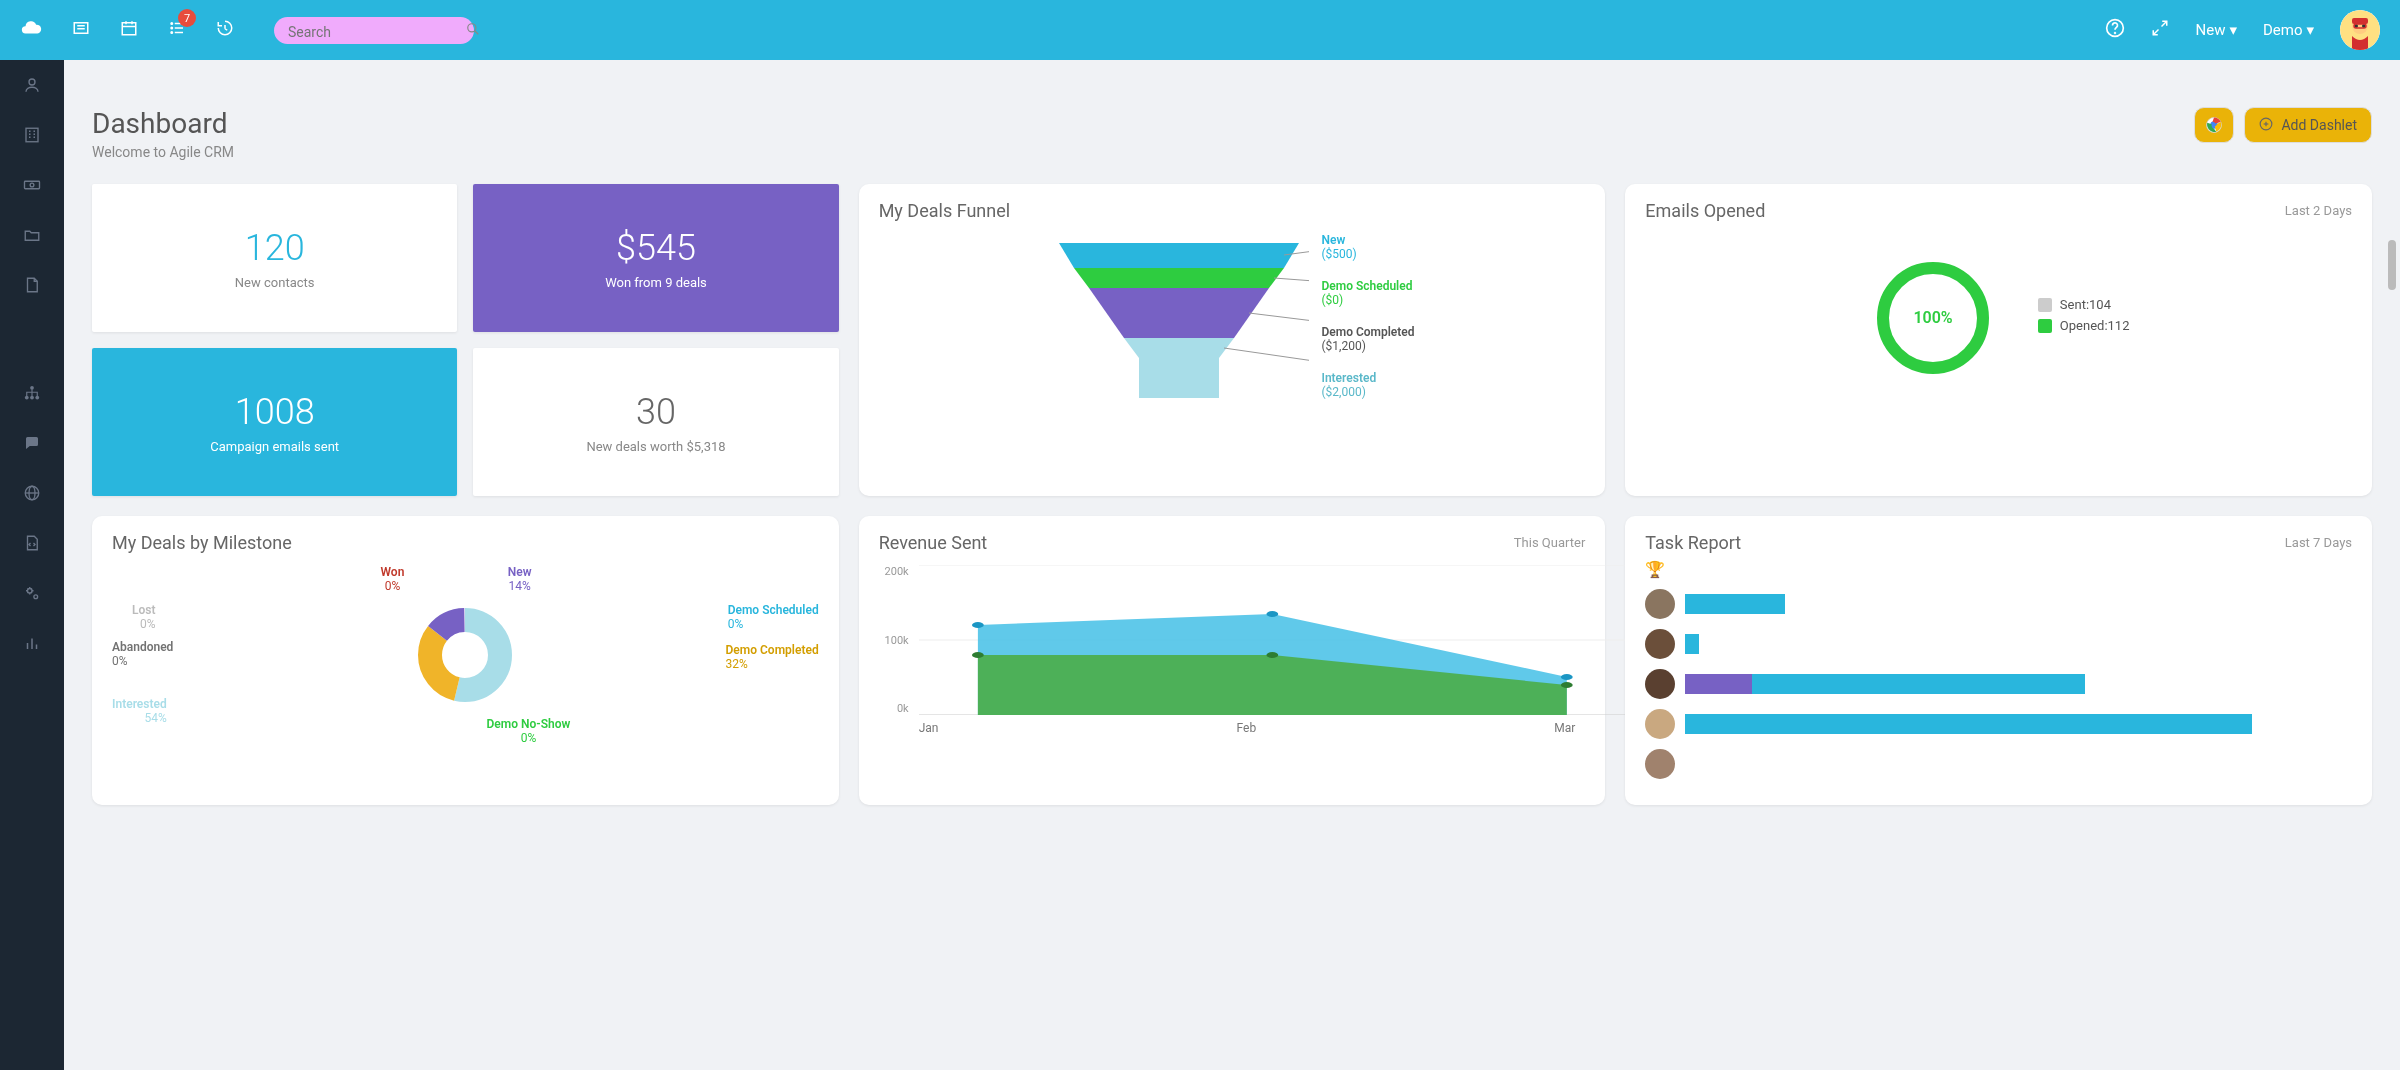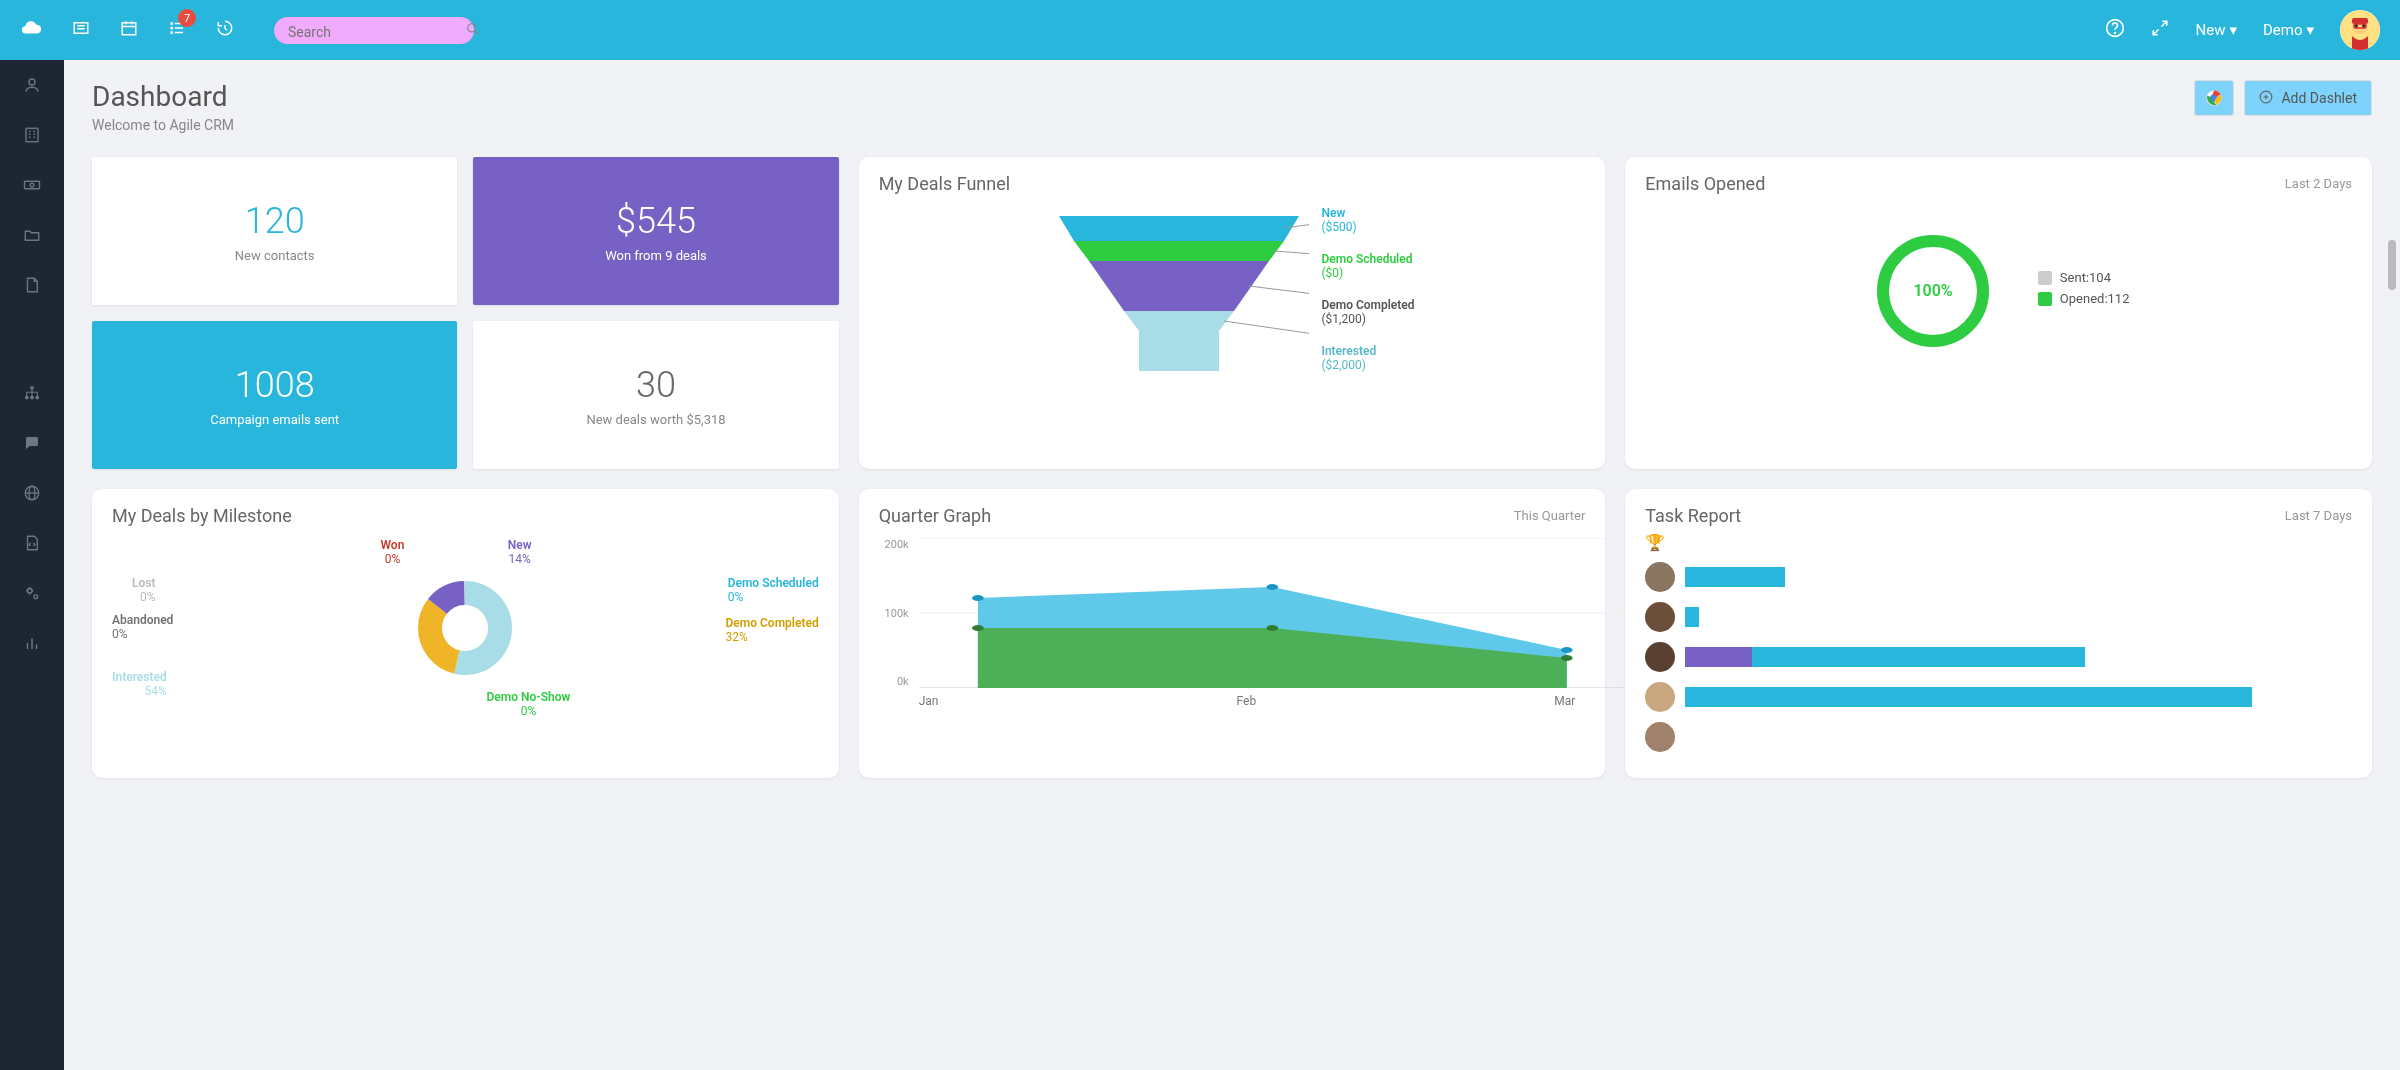--- a/index.html
+++ b/index.html
@@ -11,25 +11,25 @@
 .topbar .search-wrap { margin-left:40px; background:#f0abfc; border-radius:20px; display:flex; align-items:flex-end; padding:4px 14px; width:200px; }
 .topbar .search-wrap input { border:none; outline:none; flex:1; font-size:14px; background:transparent; color:#555; }
 .topbar .search-wrap .search-icon { color:#888; }
 .topbar .right-icons { margin-left:auto; display:flex; align-items:center; gap:26px; font-size:15px; }
 .topbar .right-icons .dropdown { cursor:pointer; display:flex; align-items:center; gap:4px; }
 .topbar .avatar { width:40px; height:40px; border-radius:50%; background:#fff; display:flex; align-items:center; justify-content:center; overflow:hidden; }
 .layout { display:flex; }
 .sidebar { width:64px; background:#1c2733; min-height:calc(100vh - 60px); display:flex; flex-direction:column; align-items:center; padding-top:16px; gap:28px; }
 .sidebar .side-icon { color:#6b7688; font-size:18px; cursor:pointer; }
 .main { flex:1; padding:20px 28px; position:relative; }
-.main-header { display:flex; justify-content:space-between; align-items:flex-start; margin-bottom:24px; }
+.main-header { display:flex; justify-content:space-between; align-items:flex-start; margin-bottom:24px;margin-top:27px; }
 .main-header h1 { font-size:28px; font-weight:400; color:#555; }
 .main-header .subtitle { color:#888; font-size:14px; margin-top:4px; }
 .header-actions { display:flex; gap:10px; }
-.header-actions .btn { background:#7dd3fc; border:1px solid #ddd; border-radius:3px; padding:8px 14px; font-size:14px; color:#555; cursor:pointer; display:flex; align-items:center; gap:8px; }
+.header-actions .btn { background:#eab308; border:1px solid #ddd; border-radius:10px; padding:8px 14px; font-size:14px; color:#555; cursor:pointer; display:flex; align-items:center; gap:8px; }
 .header-actions .btn.icon-only { padding:8px 10px; }
 .grid { display:grid; grid-template-columns:repeat(3,1fr); gap:20px; }
 .tiles { display:grid; grid-template-columns:1fr 1fr; gap:16px; }
 .tile { background:#fff; border-radius:2px; box-shadow:0 1px 3px rgba(0,0,0,.08); padding:20px; text-align:center; height:148px; display:flex; flex-direction:column; justify-content:center; }
 .tile .big { font-size:36px; font-weight:300; }
 .tile .small { font-size:13px; margin-top:6px; }
 .tile.contacts .big { color:#29b6dd; }
 .tile.contacts .small { color:#888; }
 .tile.won { background:#7761c4; color:#fff; }
 .tile.sent { background:#29b6dd; color:#fff; }
@@ -313,21 +313,21 @@
           <div class="milestone-labels" style="top:78px;right:0;color:#d39e00;text-align:left"><span class="name">Demo Completed</span><span class="pct">32%</span></div>
           <div class="milestone-labels" style="bottom:0;left:53%;color:#2ecc40;text-align:center"><span class="name">Demo No-Show</span><span class="pct">0%</span></div>
           <div class="milestone-labels" style="bottom:20px;left:0;color:#a8dde8;text-align:right"><span class="name">Interested</span><span class="pct">54%</span></div>
           <div class="milestone-labels" style="top:75px;left:0;color:#737373;text-align:left"><span class="name">Abandoned</span><span class="pct">0%</span></div>
           <div class="milestone-labels" style="top:38px;left:20px;color:#bbb;text-align:right"><span class="name">Lost</span><span class="pct">0%</span></div>
         </div>
       </div>
 
       <div class="card">
         <div class="card-header">
-          <div class="card-title">Quarter Graph</div>
+          <div class="card-title">Revenue Sent</div>
           <div class="card-meta">This Quarter</div>
         </div>
         <div class="revenue-chart">
           <div class="y-axis">
             <span>200k</span>
             <span>100k</span>
             <span>0k</span>
           </div>
           <svg width="100%" height="150" viewBox="0 0 360 150" preserveAspectRatio="none">
             <line x1="0" y1="0" x2="360" y2="0" stroke="#eee"></line>

